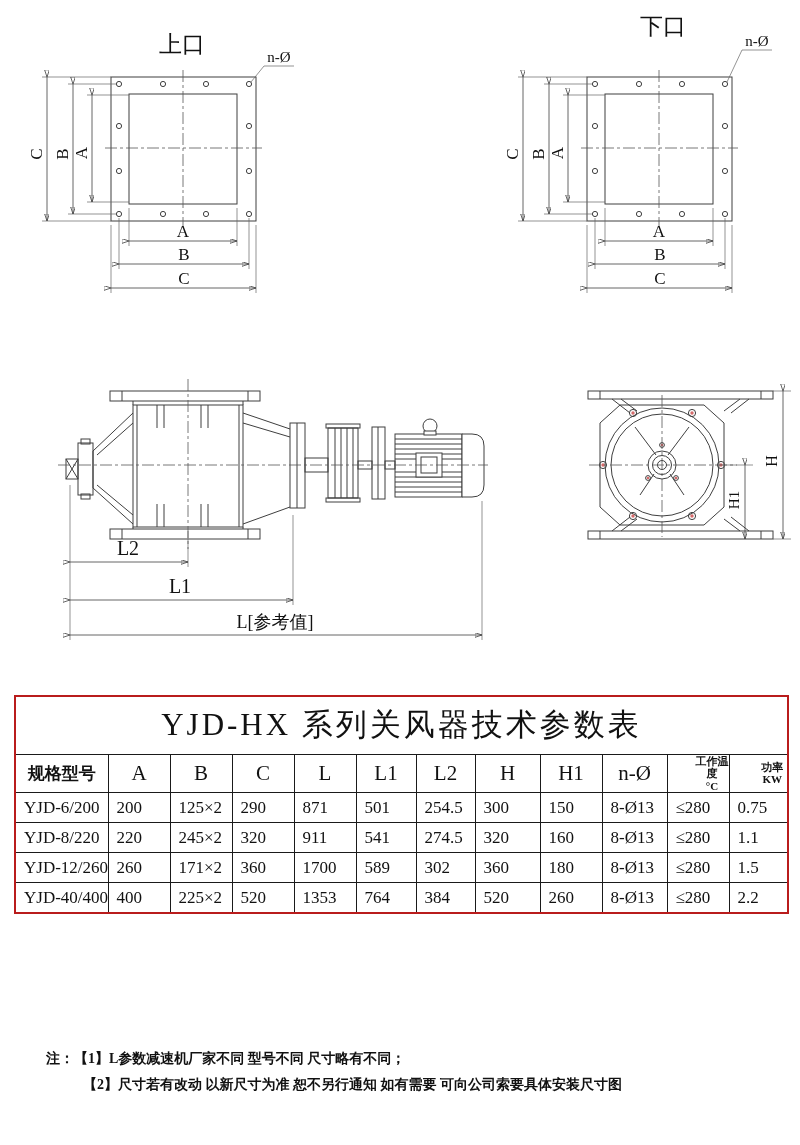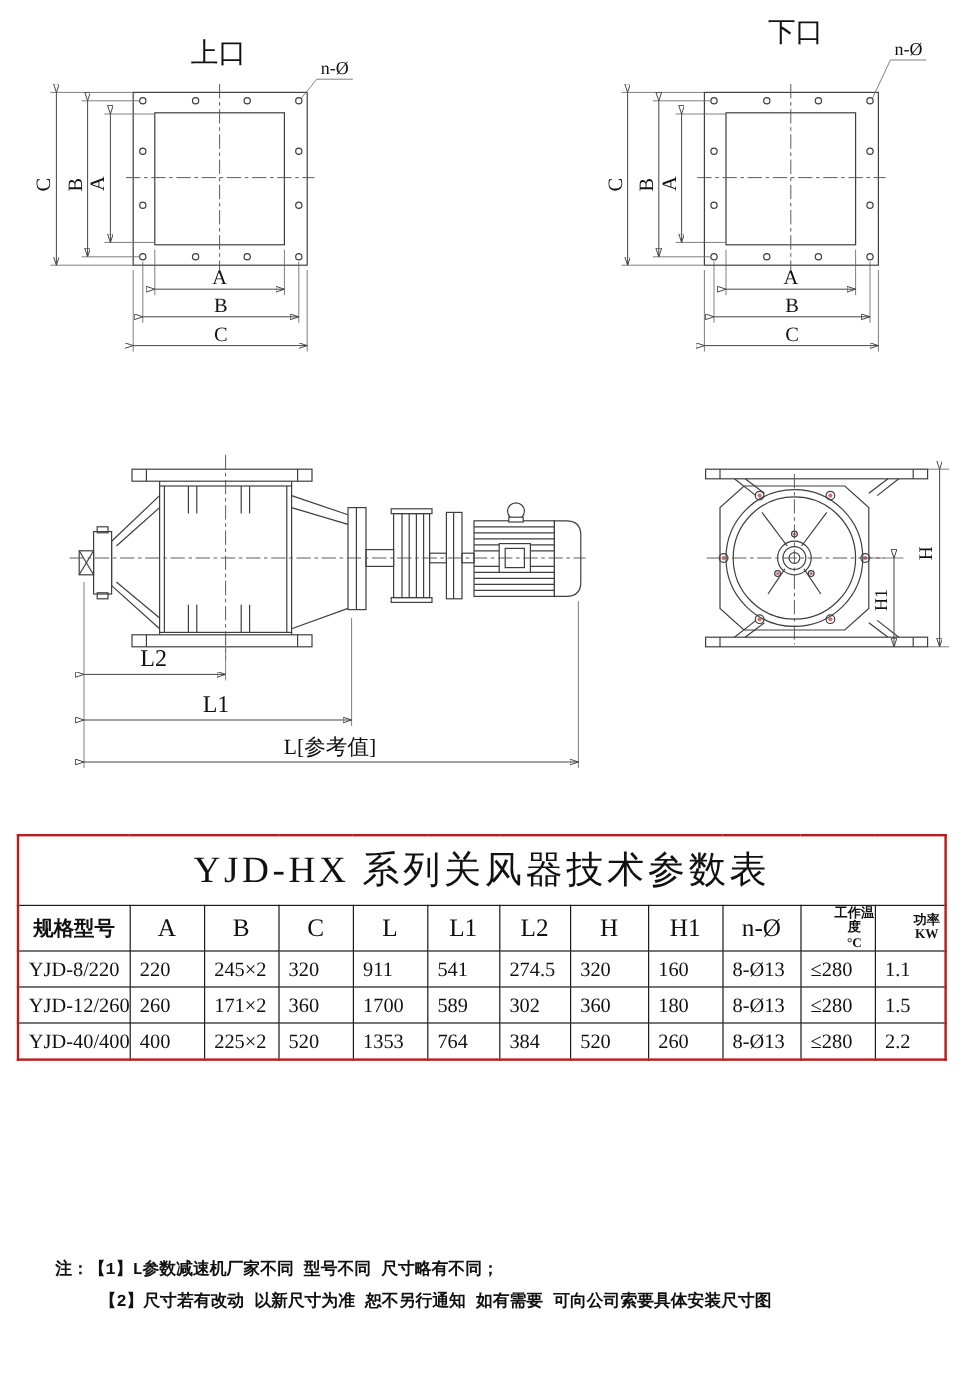--- a/index.html
+++ b/index.html
@@ -36,21 +36,21 @@
   }
   .hdr-row th.hdr-model { font-size:17px; font-weight:bold; }
   .hdr-row th.hdr-small { font-size:11px; font-weight:bold; white-space:pre-line; line-height:1.15;padding-left:28px; }
   .param-table tbody td {
     height:30px; font-size:17px; text-align:left; padding-left:8px; vertical-align:middle;
   }
   
   .notes {
     position:absolute; left:46px; top:1046px; width:700px;
     font-size:14px; font-weight:bold; line-height:26px;
-    font-family:Liberation Mono, monospace;
+    font-family:Liberation Serif, serif;
   }
   .notes .l2 { padding-left:37px; }
 </style>
 </head>
 <body>
 
 <div class="page">
 
   <svg style="left:32px; top:20px;" width="270" height="290" viewBox="0 0 270 290">
     <defs>
@@ -379,20 +379,34 @@
           <th>H</th>
           <th>H1</th>
           <th>n-Ø</th>
           <th class="hdr-small">工作温度
 °C</th>
           <th class="hdr-small">功率
 KW</th>
         </tr>
     </thead>
     <tbody>
+        <tr>
+          <td>YJD-6/200</td>
+          <td>200</td>
+          <td>125×2</td>
+          <td>290</td>
+          <td>871</td>
+          <td>501</td>
+          <td>254.5</td>
+          <td>300</td>
+          <td>150</td>
+          <td>8-Ø13</td>
+          <td>≤280</td>
+          <td>0.75</td>
+        </tr>
         <tr>
           <td>YJD-8/220</td>
           <td>220</td>
           <td>245×2</td>
           <td>320</td>
           <td>911</td>
           <td>541</td>
           <td>274.5</td>
           <td>320</td>
           <td>160</td>

